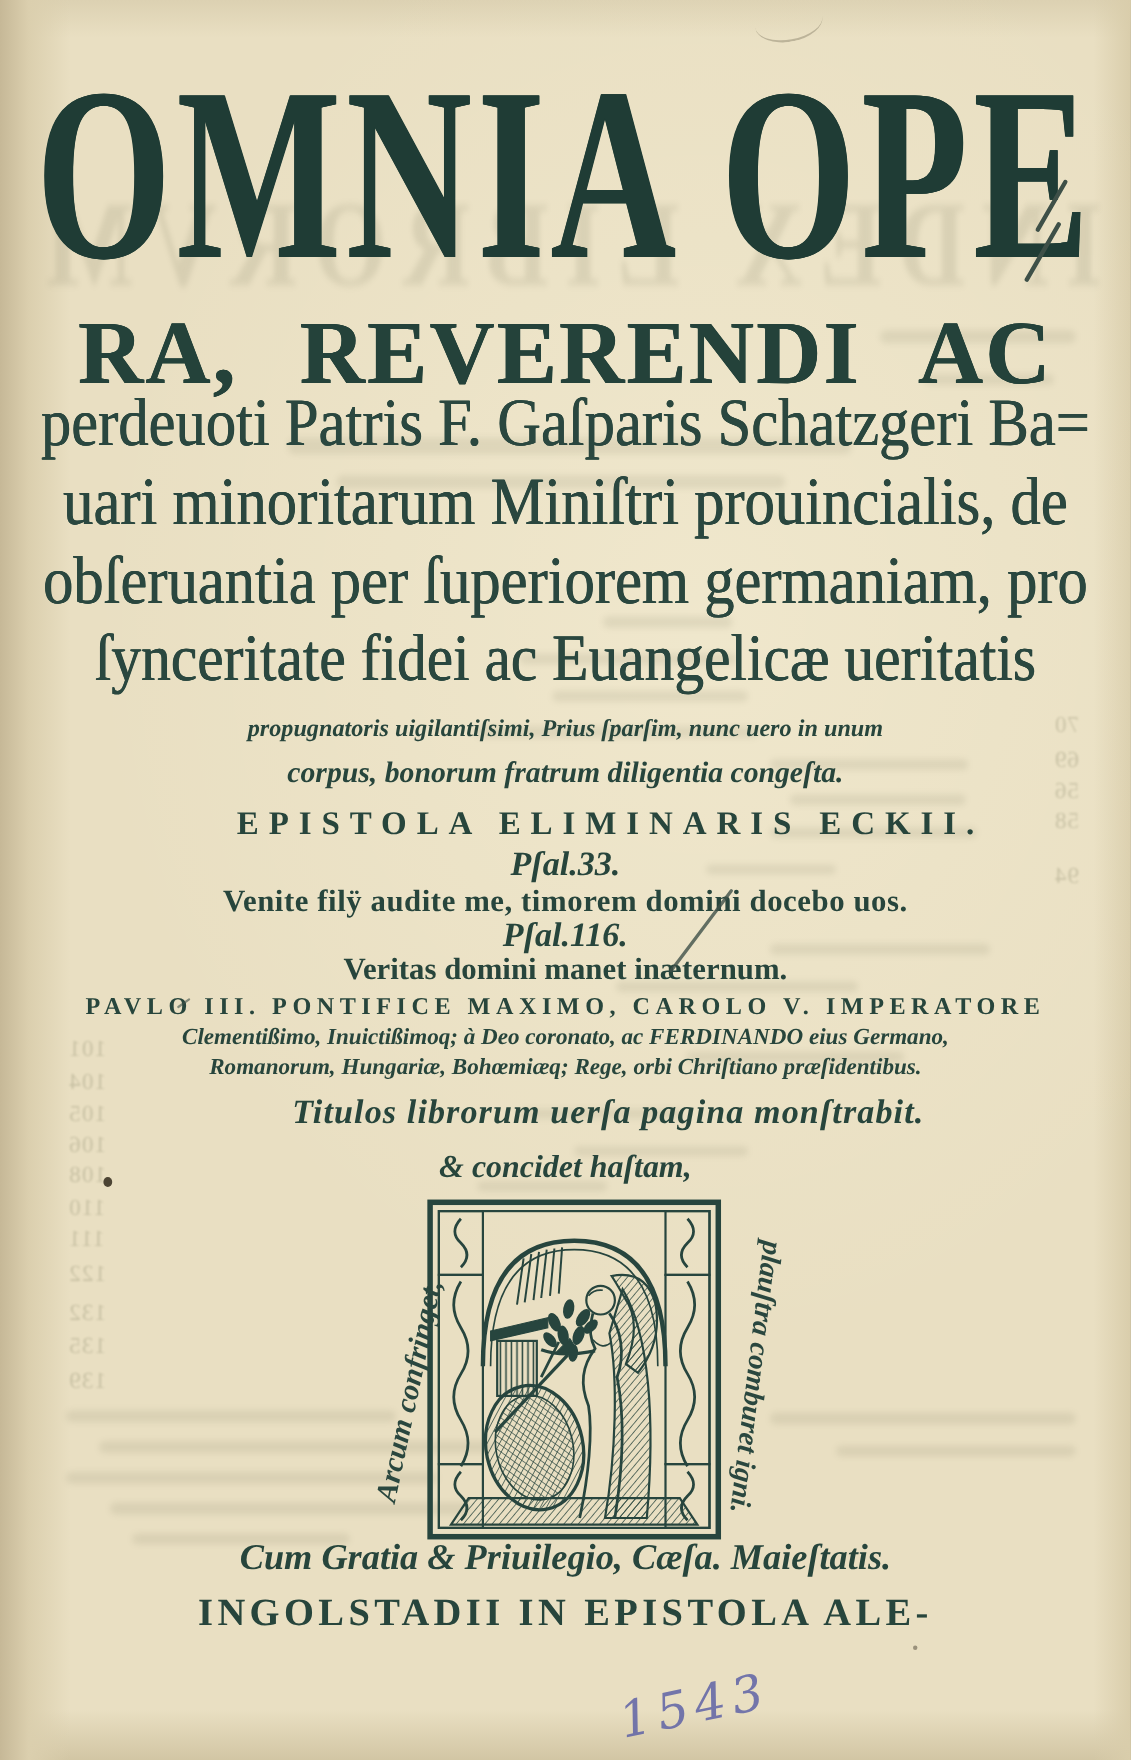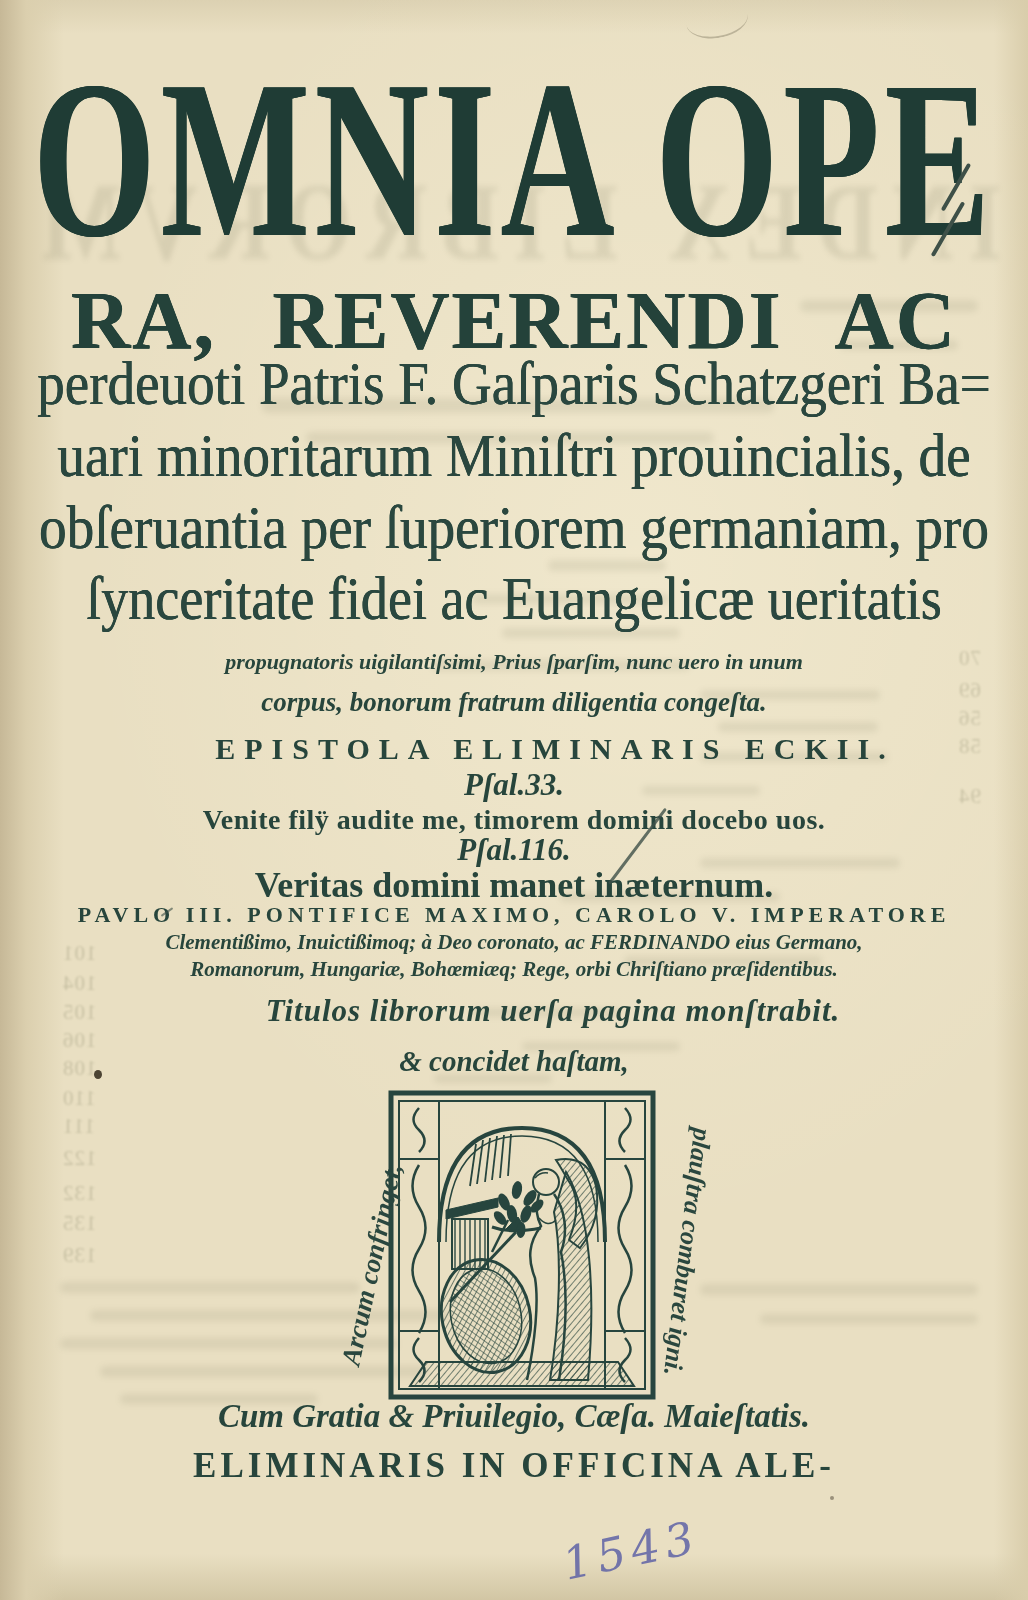--- a/index.html
+++ b/index.html
@@ -29,21 +29,21 @@
     transform:scale(1.0,1.42); transform-origin:50% 0;}
   #title-2{top:278px; font-size:82px; font-weight:bold; letter-spacing:2px; word-spacing:34px; color:#24423a;}
   .sub{font-size:54px; transform:scale(1.02,1.14); transform-origin:50% 0; color:#2a473f;}
   #sub-1{top:352px;} #sub-2{top:424px;} #sub-3{top:496px;} #sub-4{top:568px; font-size:53px;}
   #ital-1{top:650px; font-size:22px; font-weight:bold;}
   #ital-2{top:688px; font-size:27px; font-weight:bold;}
   #epistola{top:733px; font-size:30px; font-weight:bold; letter-spacing:9px;margin-left:41px;}
   #psal-1{top:769px; font-size:31px; font-weight:bold;}
   #venite{top:805px; font-size:28px; font-weight:bold; letter-spacing:0.5px;}
   #psal-2{top:834px; font-size:31px; font-weight:bold;}
-  #veritas{top:867px; font-size:36px; font-weight:bold;}
+  #veritas{top:867px; font-size:28px; font-weight:bold;}
   #dedic-1{top:903px; font-size:22px; font-weight:bold; letter-spacing:5px;}
   #dedic-2{top:931px; font-size:21px; font-weight:bold;}
   #dedic-3{top:958px; font-size:21px; font-weight:bold;}
   #titulos{top:995px; font-size:31px; font-weight:bold; letter-spacing:1px;padding-left:39px;}
   #concidet{top:1046px; font-size:29px; font-weight:bold;}
   #privilege{top:1399px; font-size:33px; font-weight:bold;}
   #imprint-1{top:1448px; font-size:35px; font-weight:bold; letter-spacing:4px;}
   #imprint-2{top:1492px; font-size:30px; font-weight:bold;}
   #motto-left{position:absolute; left:256px; top:1249px; width:232px; text-align:center; white-space:nowrap;
     font-size:27px; font-weight:bold; font-style:italic; color:#2a473f; transform:rotate(-78deg);}
@@ -218,21 +218,21 @@
       </g>
 
       <path d="M22,296 L246,296 L230,272 L38,272 Z" fill="url(#ht)" stroke-width="2"></path>
     </g>
   </svg>
 
   <div id="motto-left">Arcum confringet,</div>
   <div id="motto-right">plauſtra comburet igni.</div>
 
   <div class="line it" id="privilege">Cum Gratia &amp; Priuilegio, Cæſa. Maieſtatis.</div>
-  <div class="line" id="imprint-1">ELIMINARIS IN OFFICINA ALE-</div>
+  <div class="line" id="imprint-1">INGOLSTADII IN EPISTOLA ALE-</div>
 
   <div id="hand-year">1543</div>
 
   <div class="pen" id="pen-slash-a"></div>
   <div class="pen" id="pen-slash-b"></div>
   <div class="pen" id="pen-slash-domini"></div>
   <div class="pen" id="pen-tick-pavlo"></div>
   <div id="pen-flourish-top"></div>
 
   <div class="fox" style="left:94px; top:1070px; width:8px; height:9px;"></div>

